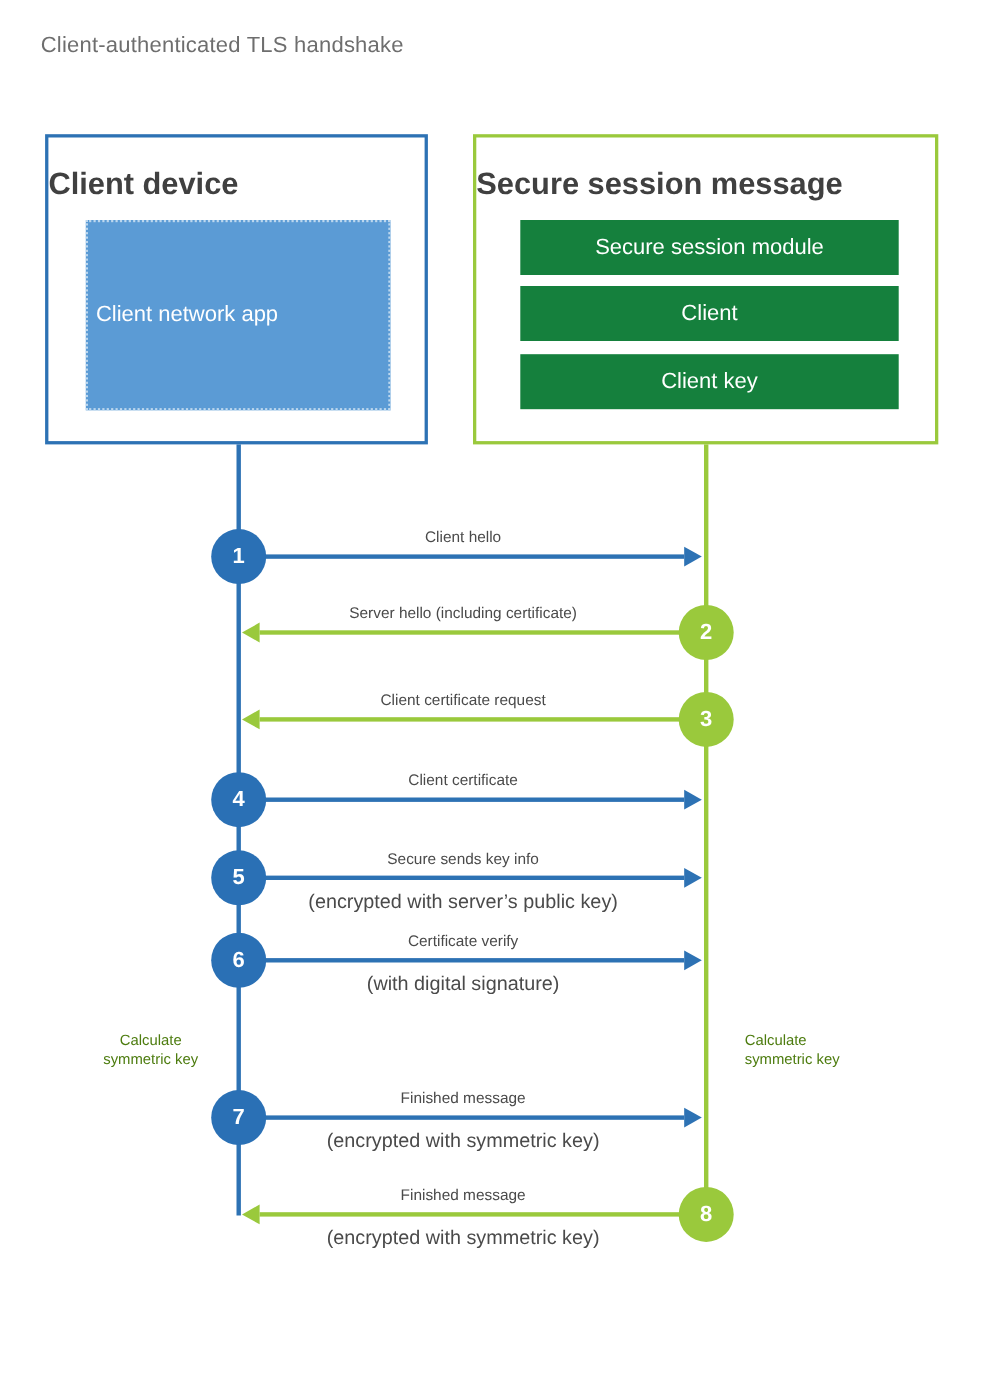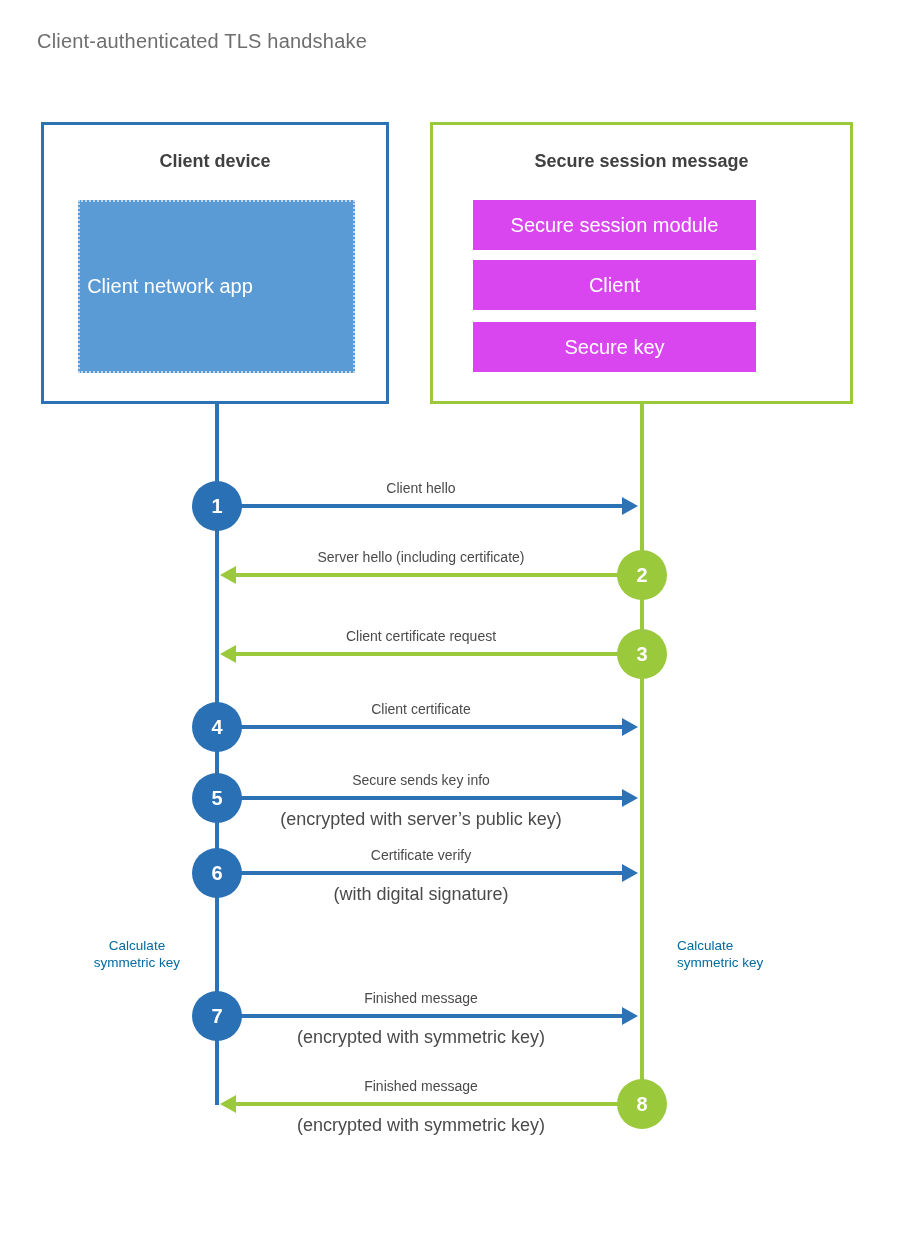--- a/index.html
+++ b/index.html
@@ -9,34 +9,34 @@
   }
   .title {
     position:absolute; left:37px; top:30px; margin:0;
     font-size:20px; font-weight:300; color:#6e6e6e; letter-spacing:0.2px;
   }
   
   .box { position:absolute; top:122px; height:276px; background:#fff; }
   .box.client { left:41px;  width:342px; border:3px solid #2d72b4; }
   .box.server { left:430px; width:417px; border:3px solid #9ac93c; }
   .box-heading {
-    position:absolute; left:0; right:0; top:26px; text-align:center;
-    font-size:18px; font-weight:bold; color:#404040;
+    position:absolute; left:0; right:0; top:26px; text-align:left;
+    font-size:28px; font-weight:bold; color:#404040;
   }
   .app-box {
     position:absolute; left:34px; top:75px; width:273px; height:169px;
     background:#5b9bd5; border:2px dotted #bcd7ee;
     display:flex; align-items:center; 
   }
   .app-box span {
     display:block; width:180px; text-align:center;
     color:#ffffff; font-size:20px; line-height:1.45;
   }
   .bar {
-    position:absolute; left:40px; width:283px; height:50px; background:#d946ef;
+    position:absolute; left:40px; width:344px; height:50px; background:#15803d;
     color:#ffffff; font-size:20px; display:flex; align-items:center; justify-content:center;
   }
   
   .vline { position:absolute; width:4px; top:404px; }
   .vline.blue  { left:215px; height:701px; background:#2d72b4; }
   .vline.green { left:640px; height:702px; background:#9ac93c; }
   
   .circle {
     position:absolute; width:50px; height:50px; border-radius:50%;
     color:#ffffff; font-size:20px; font-weight:bold;
@@ -64,21 +64,21 @@
   .submsg {
     position:absolute; left:218px; width:406px; text-align:center;
     font-size:18px; color:#4a4a4a;
   }
   
   .note {
     position:absolute; left:667px; top:763px; width:180px;
     font-size:13.5px; line-height:17.6px; color:#4a4a4a;
   }
   .calc {
-    position:absolute; top:937px; font-size:13.5px; line-height:17px; color:#0369a1;
+    position:absolute; top:937px; font-size:13.5px; line-height:17px; color:#4d7c0f;
   }
   .calc.left  { left:84px;  width:106px; text-align:center; }
   .calc.right { left:677px; width:110px; text-align:left; }
 </style>
 </head>
 <body>
 
 <div class="canvas">
 
   <h1 class="title">Client-authenticated TLS handshake</h1>
@@ -87,21 +87,21 @@
     <div class="box-heading">Client device</div>
     <div class="app-box">
       <span>Client network app</span>
     </div>
   </div>
 
   <div class="box server">
     <div class="box-heading">Secure session message</div>
     <div class="bar" style="top:75px">Secure session module</div>
     <div class="bar" style="top:135px">Client</div>
-    <div class="bar" style="top:197px">Secure key</div>
+    <div class="bar" style="top:197px">Client key</div>
   </div>
 
   <div class="vline blue"></div>
   <div class="vline green"></div>
 
   <div class="msg" style="top:480px">Client hello</div>
   <div class="arrow right" style="top:504px"></div>
   <div class="circle blue" style="left:192px; top:481px">1</div>
 
   <div class="msg" style="top:549px">Server hello (including certificate)</div>

